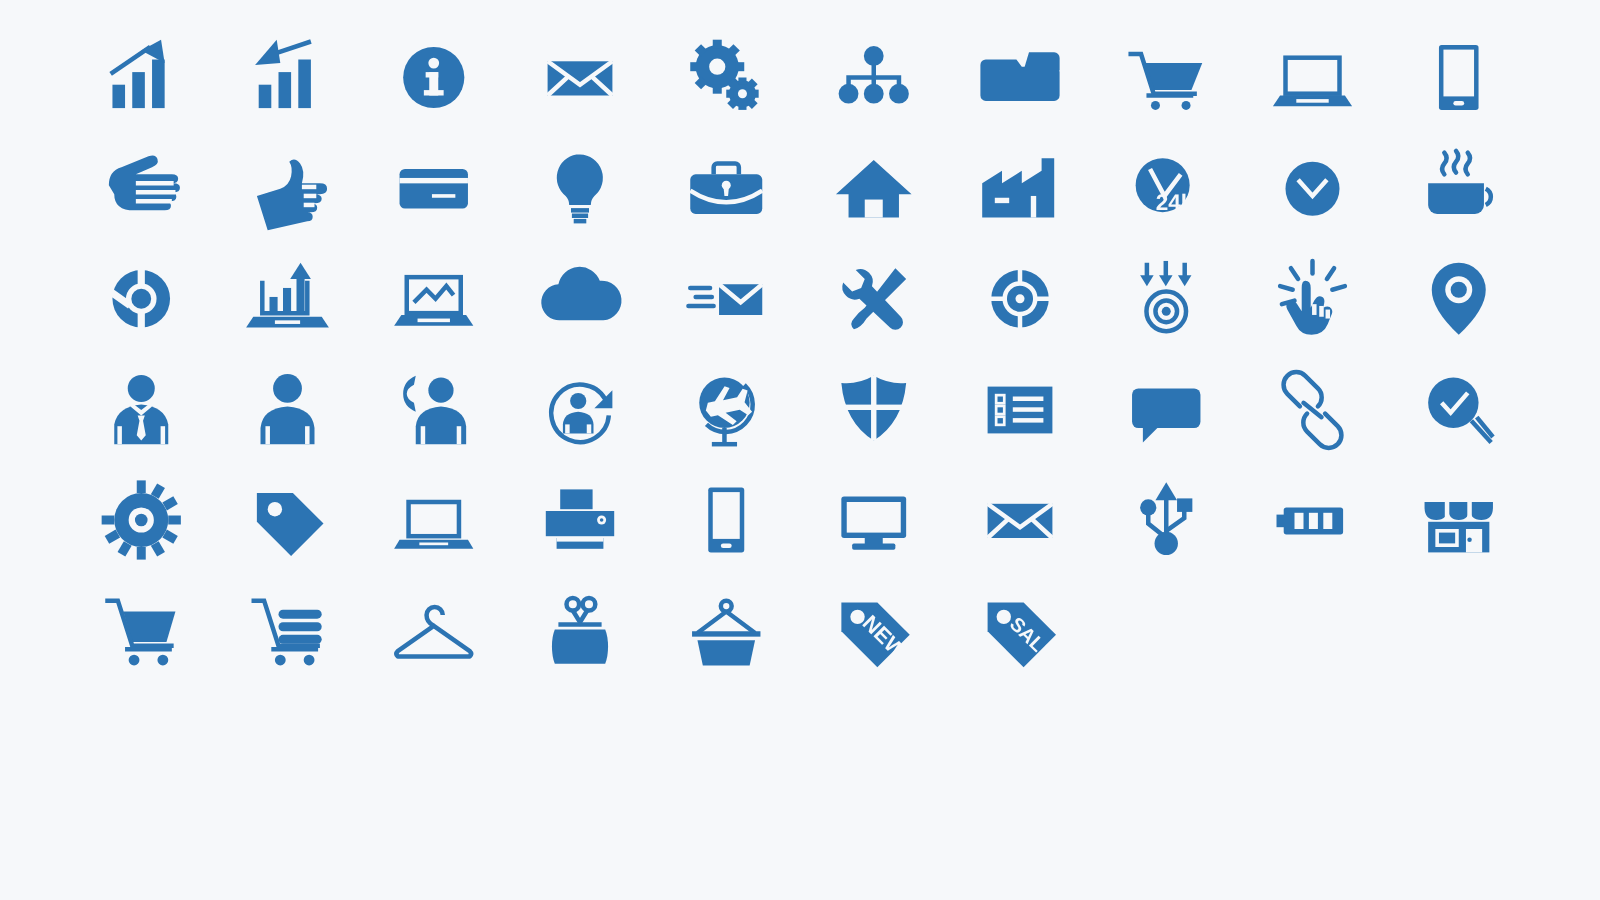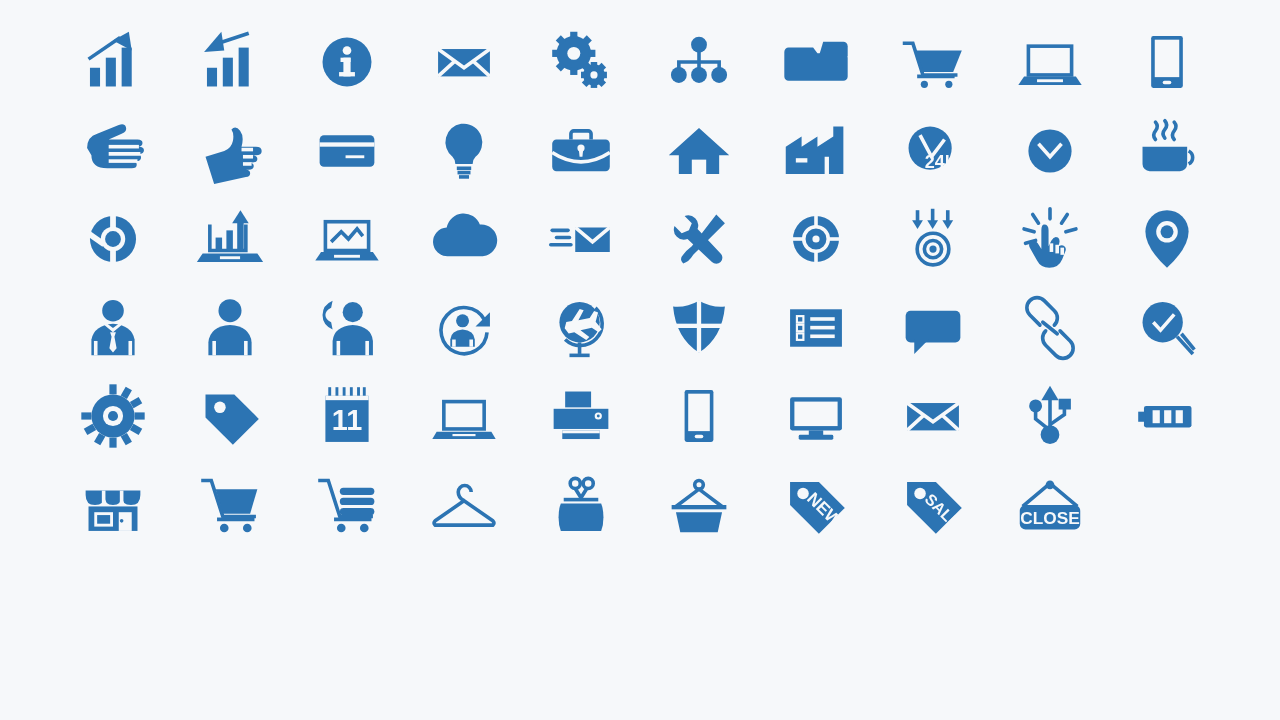--- a/index.html
+++ b/index.html
@@ -473,35 +473,20 @@
       <circle class="bg" cx="50" cy="50" r="14"></circle>
       <circle class="ic" cx="50" cy="50" r="7"></circle>
     </svg>
   </div>
   <div class="cell" title="Price Tag">
     <svg viewBox="0 0 100 100">
       <path class="ic" d="M16 20 h40 l34 34 -36 36 -38 -38 z" transform="rotate(0 50 50)"></path>
       <circle class="bg" cx="36" cy="38" r="8"></circle>
     </svg>
   </div>
-  <div class="cell" title="Calendar Date">
-    <svg viewBox="0 0 100 100">
-      <g class="ic">
-        <rect x="24" y="10" width="4" height="12"></rect>
-          <rect x="34" y="10" width="4" height="12"></rect>
-        <rect x="44" y="10" width="4" height="12"></rect>
-          <rect x="54" y="10" width="4" height="12"></rect>
-        <rect x="64" y="10" width="4" height="12"></rect>
-          <rect x="72" y="10" width="4" height="12"></rect>
-      </g>
-      <rect class="ic" x="20" y="22" width="60" height="64"></rect>
-      <rect class="bg" x="20" y="22" width="60" height="6"></rect>
-      <text class="lbl" x="50" y="70" font-size="40">11</text>
-    </svg>
-  </div>
   <div class="cell" title="Notebook Laptop">
     <svg viewBox="0 0 100 100">
       <rect class="st" stroke-width="5" x="22" y="30" width="56" height="38"></rect>
       <path class="ic" d="M12 72 h76 l6 10 h-88 z"></path>
       <rect class="bg" x="34" y="75" width="32" height="3"></rect>
     </svg>
   </div>
   <div class="cell" title="Printer">
     <svg viewBox="0 0 100 100">
       <rect class="ic" x="28" y="16" width="36" height="22"></rect>
@@ -625,22 +610,14 @@
       <text class="lbl" x="56" y="62" font-size="24" transform="rotate(45 56 62)">NEW</text>
     </svg>
   </div>
   <div class="cell" title="Sale Tag">
     <svg viewBox="0 0 100 100">
       <path class="ic" d="M14 18 h40 l36 36 -36 36 -40 -40 z"></path>
       <circle class="bg" cx="32" cy="34" r="8"></circle>
       <text class="lbl" x="58" y="64" font-size="22" transform="rotate(45 58 64)">SALE</text>
     </svg>
   </div>
-  <div class="cell" title="Close Sign">
-    <svg viewBox="0 0 100 100">
-      <path class="st" stroke-width="5" stroke-linejoin="round" d="M12 52 L50 20 L88 52"></path>
-      <circle class="ic" cx="50" cy="22" r="6"></circle>
-      <rect class="ic" x="8" y="50" width="84" height="34" rx="8"></rect>
-      <text class="lbl" x="50" y="76" font-size="24">CLOSE</text>
-    </svg>
-  </div>
 
 </div>
 
 </body></html>

